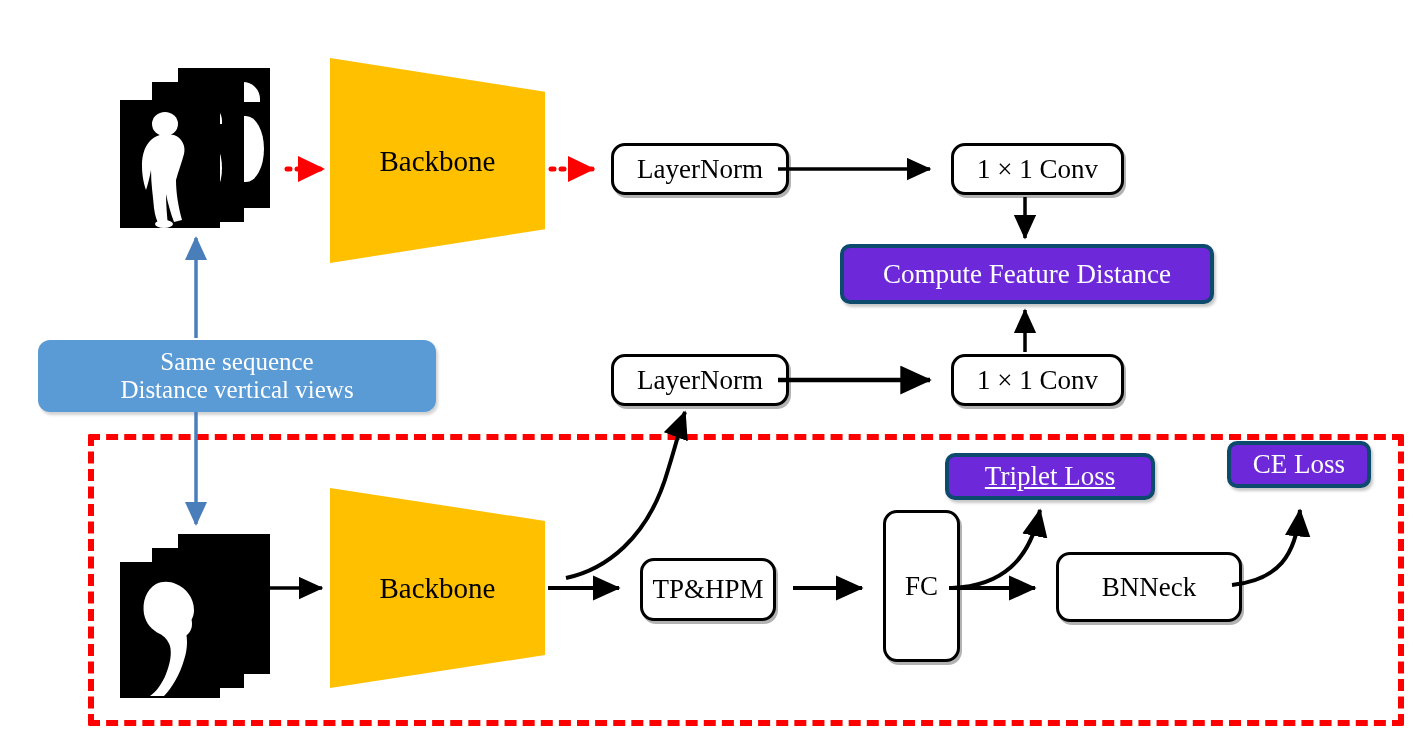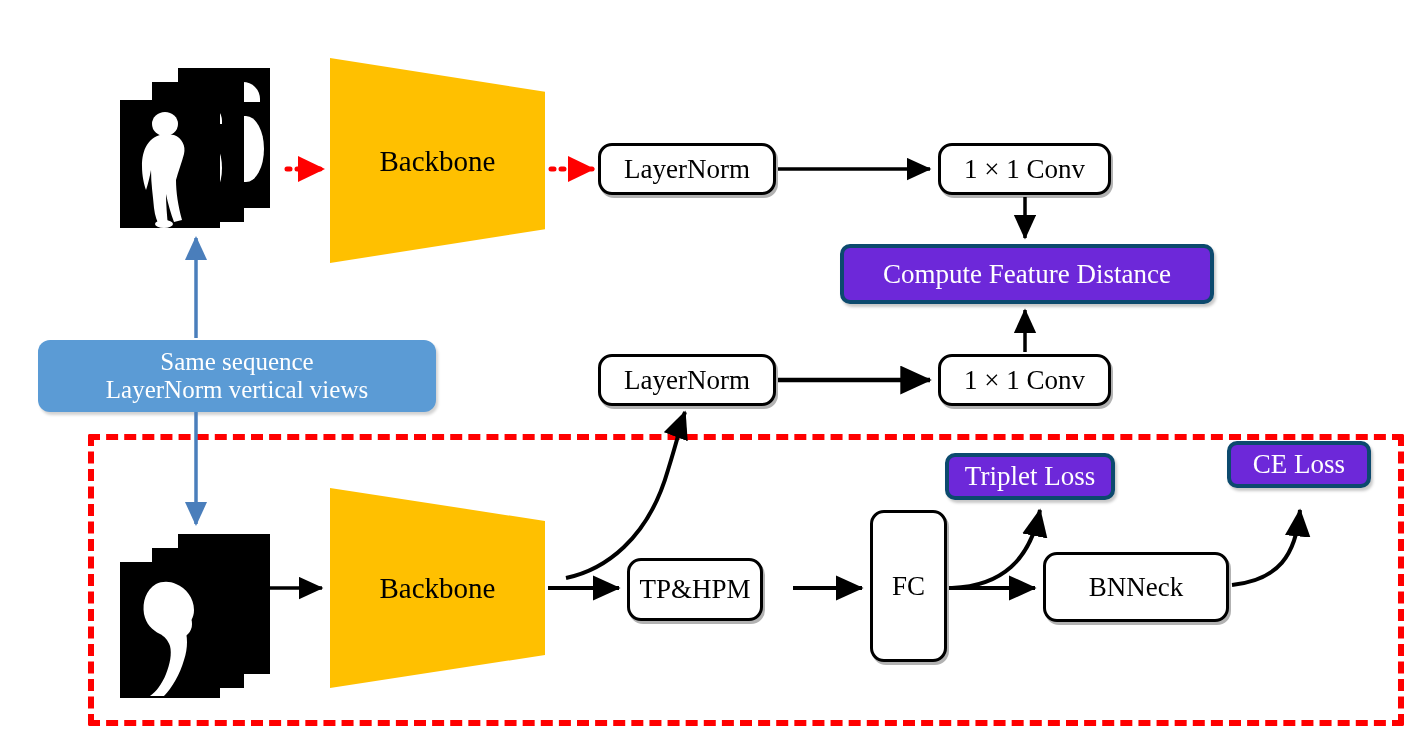--- a/index.html
+++ b/index.html
@@ -25,20 +25,21 @@
     line-height: 1.12;
   }
   
   .proc {
     background: #ffffff;
     border: 3.5px solid #000000;
     border-radius: 14px;
     color: #000000;
     font-size: 27px;
     box-shadow: 2px 3px 0 rgba(0,0,0,0.30);
+    margin-left: 13px;
   }
   
   .orange {
     background: #6d28d9;
     border: 4px solid #0c4a6e;
     border-radius: 10px;
     color: #ffffff;
     font-size: 27px;
     box-shadow: 2px 3px 3px rgba(0,0,0,0.22);
   }
@@ -159,27 +160,27 @@
   <div class="node proc" style="left:598px; top:354px; width:178px; height:52px;">LayerNorm</div>
 
   <div class="node proc" style="left:938px; top:354px; width:173px; height:52px;">1 × 1 Conv</div>
 
   <div class="node proc" style="left:627px; top:558px; width:136px; height:63px;">TP&amp;HPM</div>
 
   <div class="node proc" style="left:870px; top:510px; width:77px; height:152px;">FC</div>
 
   <div class="node proc" style="left:1043px; top:552px; width:186px; height:70px;">BNNeck</div>
 
-  <div class="node orange" style="left:945px; top:453px; width:170px; height:47px;">Triplet Loss</div>
+  <div class="node orange" style="left:945px; top:453px; width:210px; height:47px;text-decoration:underline;">Triplet Loss</div>
 
   <div class="node orange" style="left:1227px; top:441px; width:144px; height:47px;">CE Loss</div>
 
   <div class="node blue" style="left:38px; top:340px; width:398px; height:72px;">
     <span>Same sequence</span>
-    <span>LayerNorm vertical views</span>
+    <span>Distance vertical views</span>
   </div>
 
   <svg class="ovl" width="1420" height="742" viewBox="0 0 1420 742" style="z-index:5;">
     <defs>
       <marker id="ar-k" markerWidth="9" markerHeight="9" refX="6.6" refY="3.2" orient="auto" markerUnits="strokeWidth">
         <path d="M0,0 L7,3.2 L0,6.4 z" fill="#000000"></path>
       </marker>
       <marker id="ar-r" markerWidth="7" markerHeight="7" refX="4.8" refY="2.6" orient="auto" markerUnits="strokeWidth">
         <path d="M0,0 L5.4,2.6 L0,5.2 z" fill="#FF0000"></path>
       </marker>

